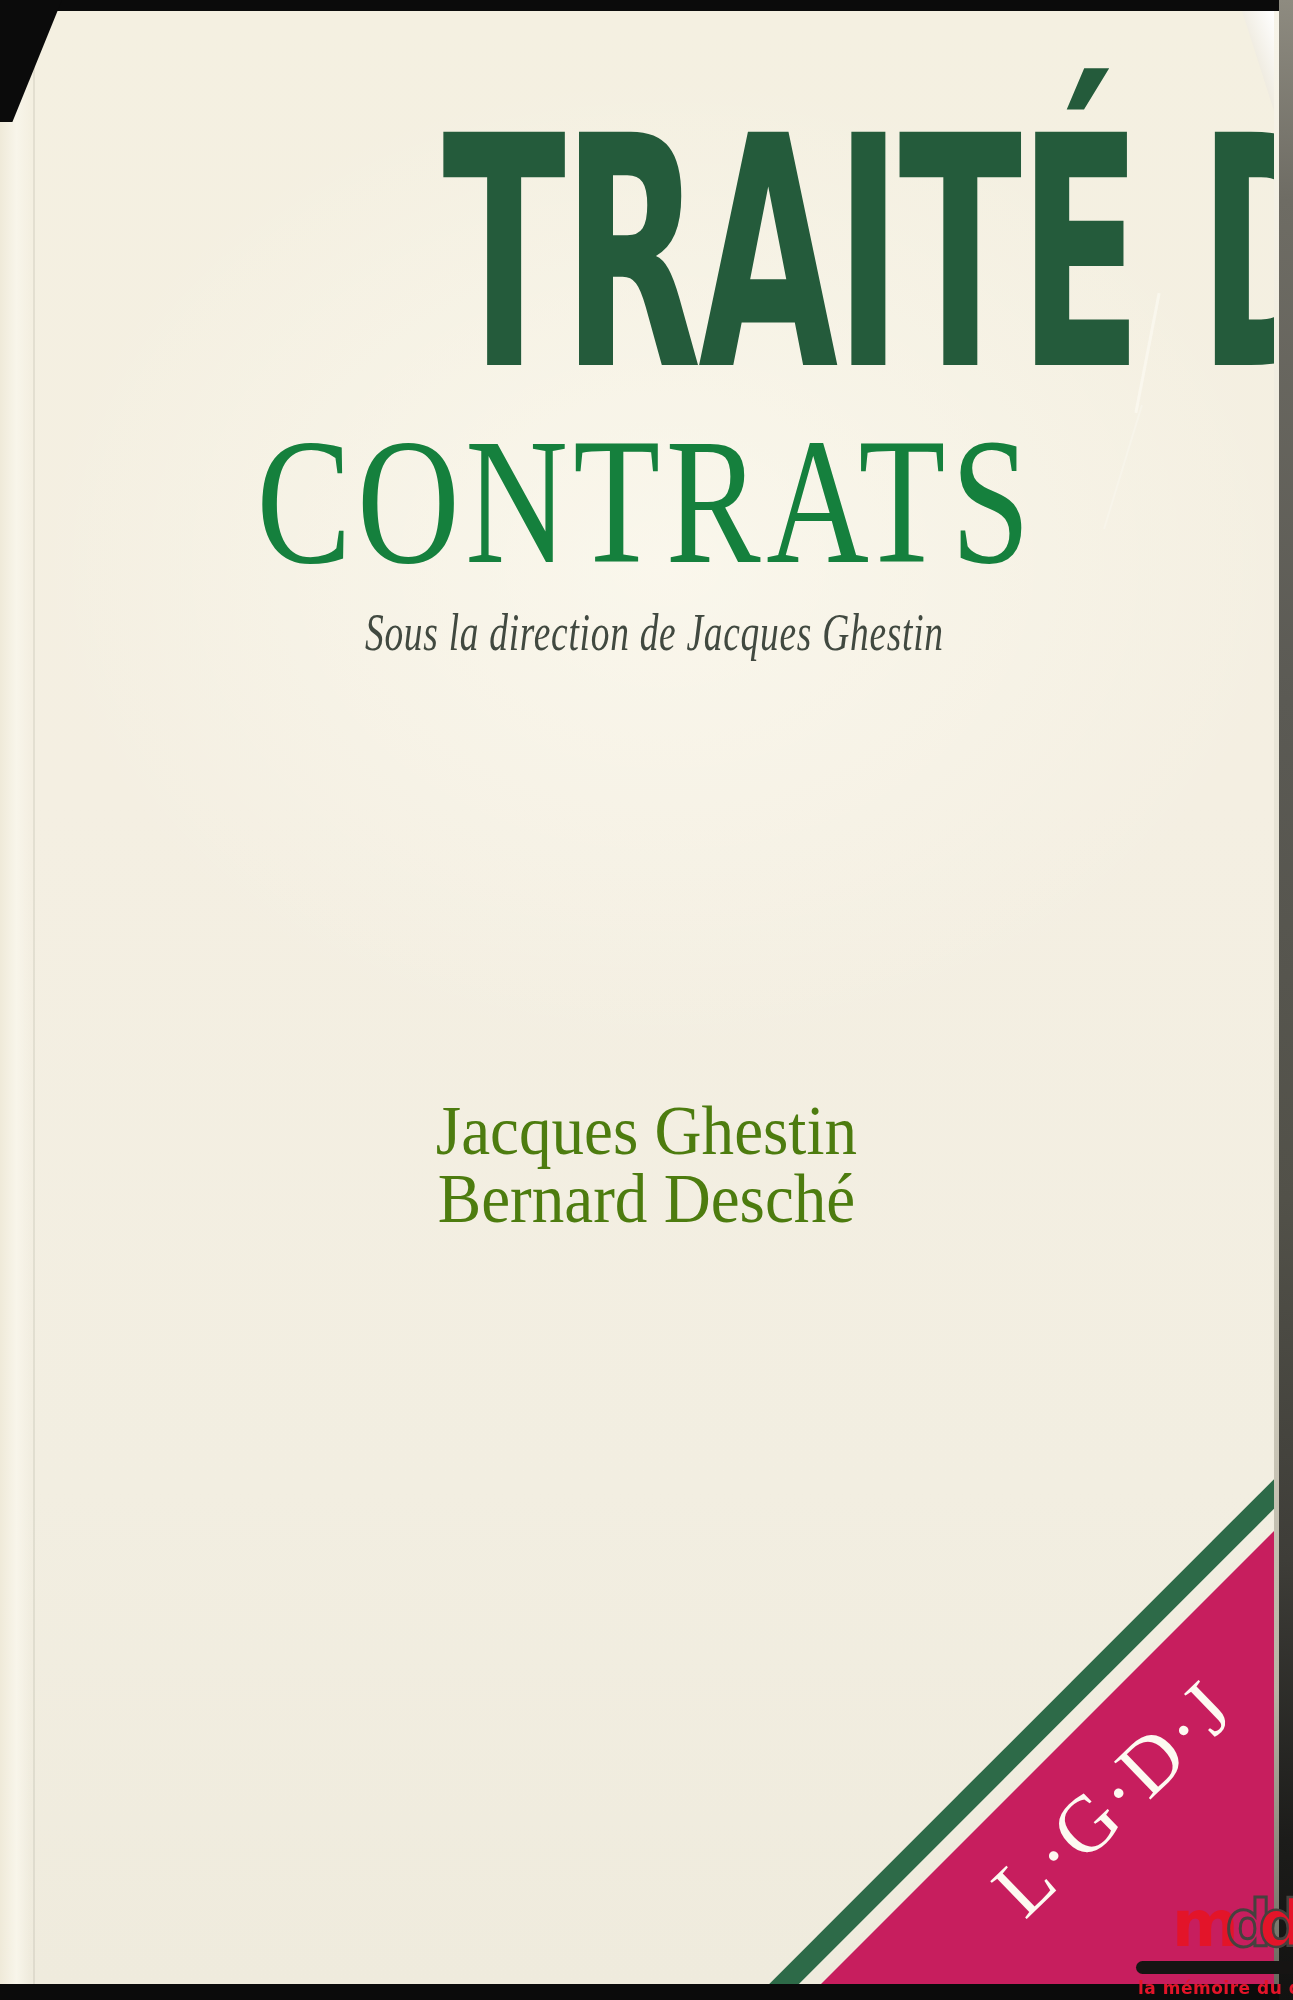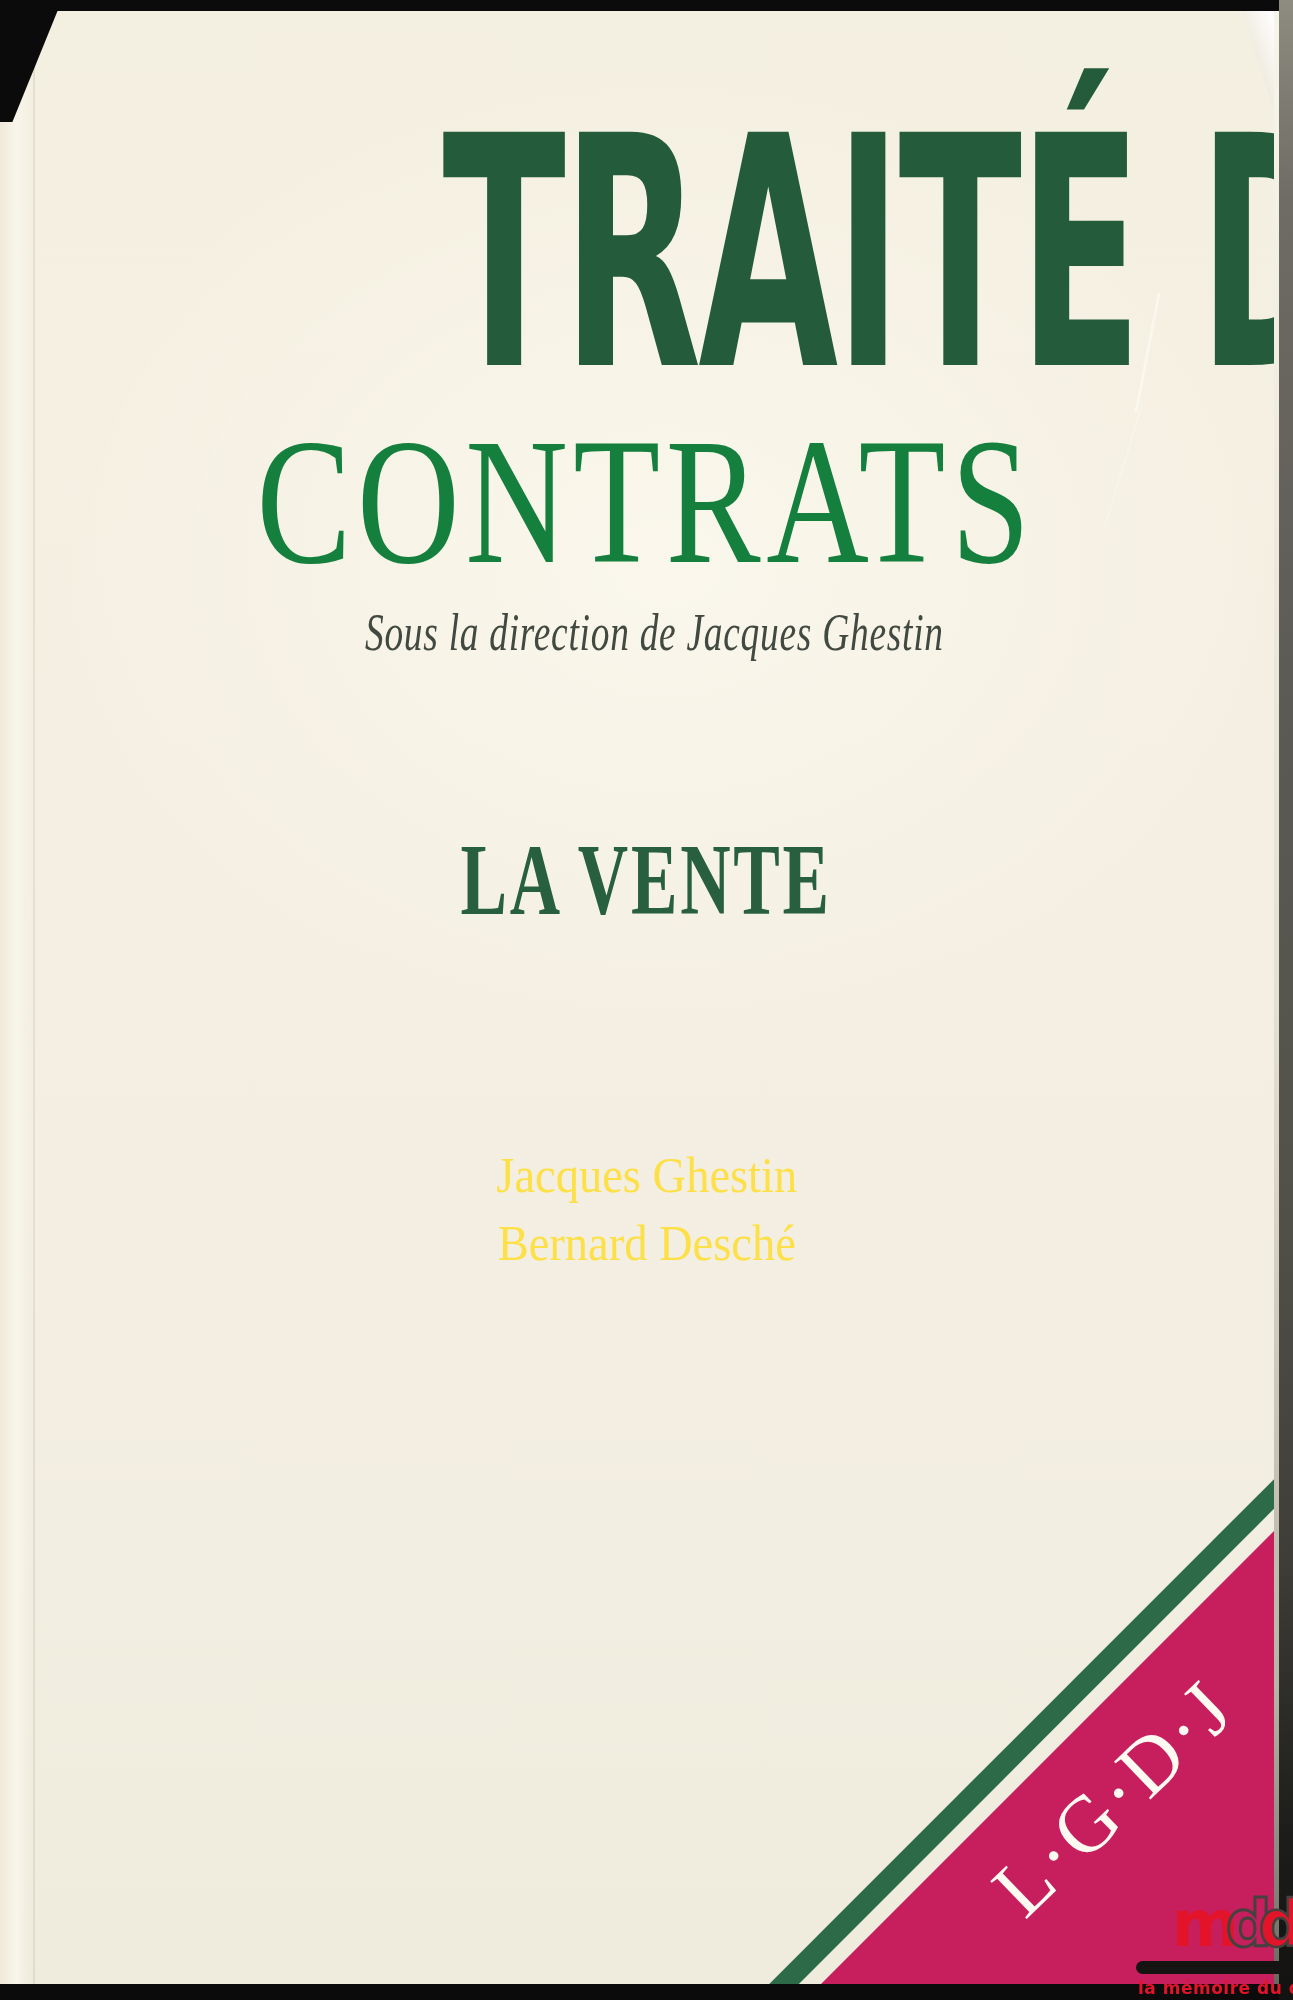--- a/index.html
+++ b/index.html
@@ -58,21 +58,21 @@
   .direction{
     top:604px;font-style:italic;font-size:52px;line-height:57px;color:#414940;letter-spacing:1px;
   }
   .direction-inner{display:inline-block;transform:scaleX(.72) translateX(2px);transform-origin:center top;}
   .direction-row{left:6px;}
   .volume-title{
     top:830px;font-weight:bold;font-size:101px;line-height:101px;color:#275f3f;letter-spacing:4px;
   }
   .volume-title .squeeze{transform:scaleX(.69);}
   .authors{
-    top:1097px;font-size:50px;line-height:68px;color:#fde047;letter-spacing:0;margin-top:44px;
+    top:1097px;font-size:70px;line-height:68px;color:#4d7c0f;letter-spacing:0;
   }
   .authors .squeeze{transform:scaleX(.93);}
   
   .corner-svg{position:absolute;left:0;top:0;width:1293px;height:2000px;z-index:2;}
   .lgdj{
     position:absolute;left:1113px;top:1798px;z-index:4;
     transform:translate(-50%,-50%) rotate(-44deg);
     font-size:80px;line-height:80px;color:#fdfaf1;letter-spacing:3px;white-space:nowrap;
   }
   
@@ -104,23 +104,20 @@
 
   <div class="center-row series-title">
     <span class="squeeze">TRAITÉ DES</span>
   </div>
   <div class="center-row series-sub">
     <span class="squeeze">CONTRATS</span>
   </div>
   <div class="center-row direction direction-row">
     <span class="direction-inner">Sous la direction de Jacques Ghestin</span>
   </div>
-  <div class="center-row volume-title">
-    <span class="squeeze">LA VENTE</span>
-  </div>
   <div class="center-row authors">
     <span class="squeeze"><span>Jacques Ghestin</span><br>
     <span>Bernard Desché</span></span>
   </div>
 
   <div class="crack1"></div>
   <div class="crack2"></div>
 
   <div class="edge-top"></div>
   <div class="edge-bottom"></div>

